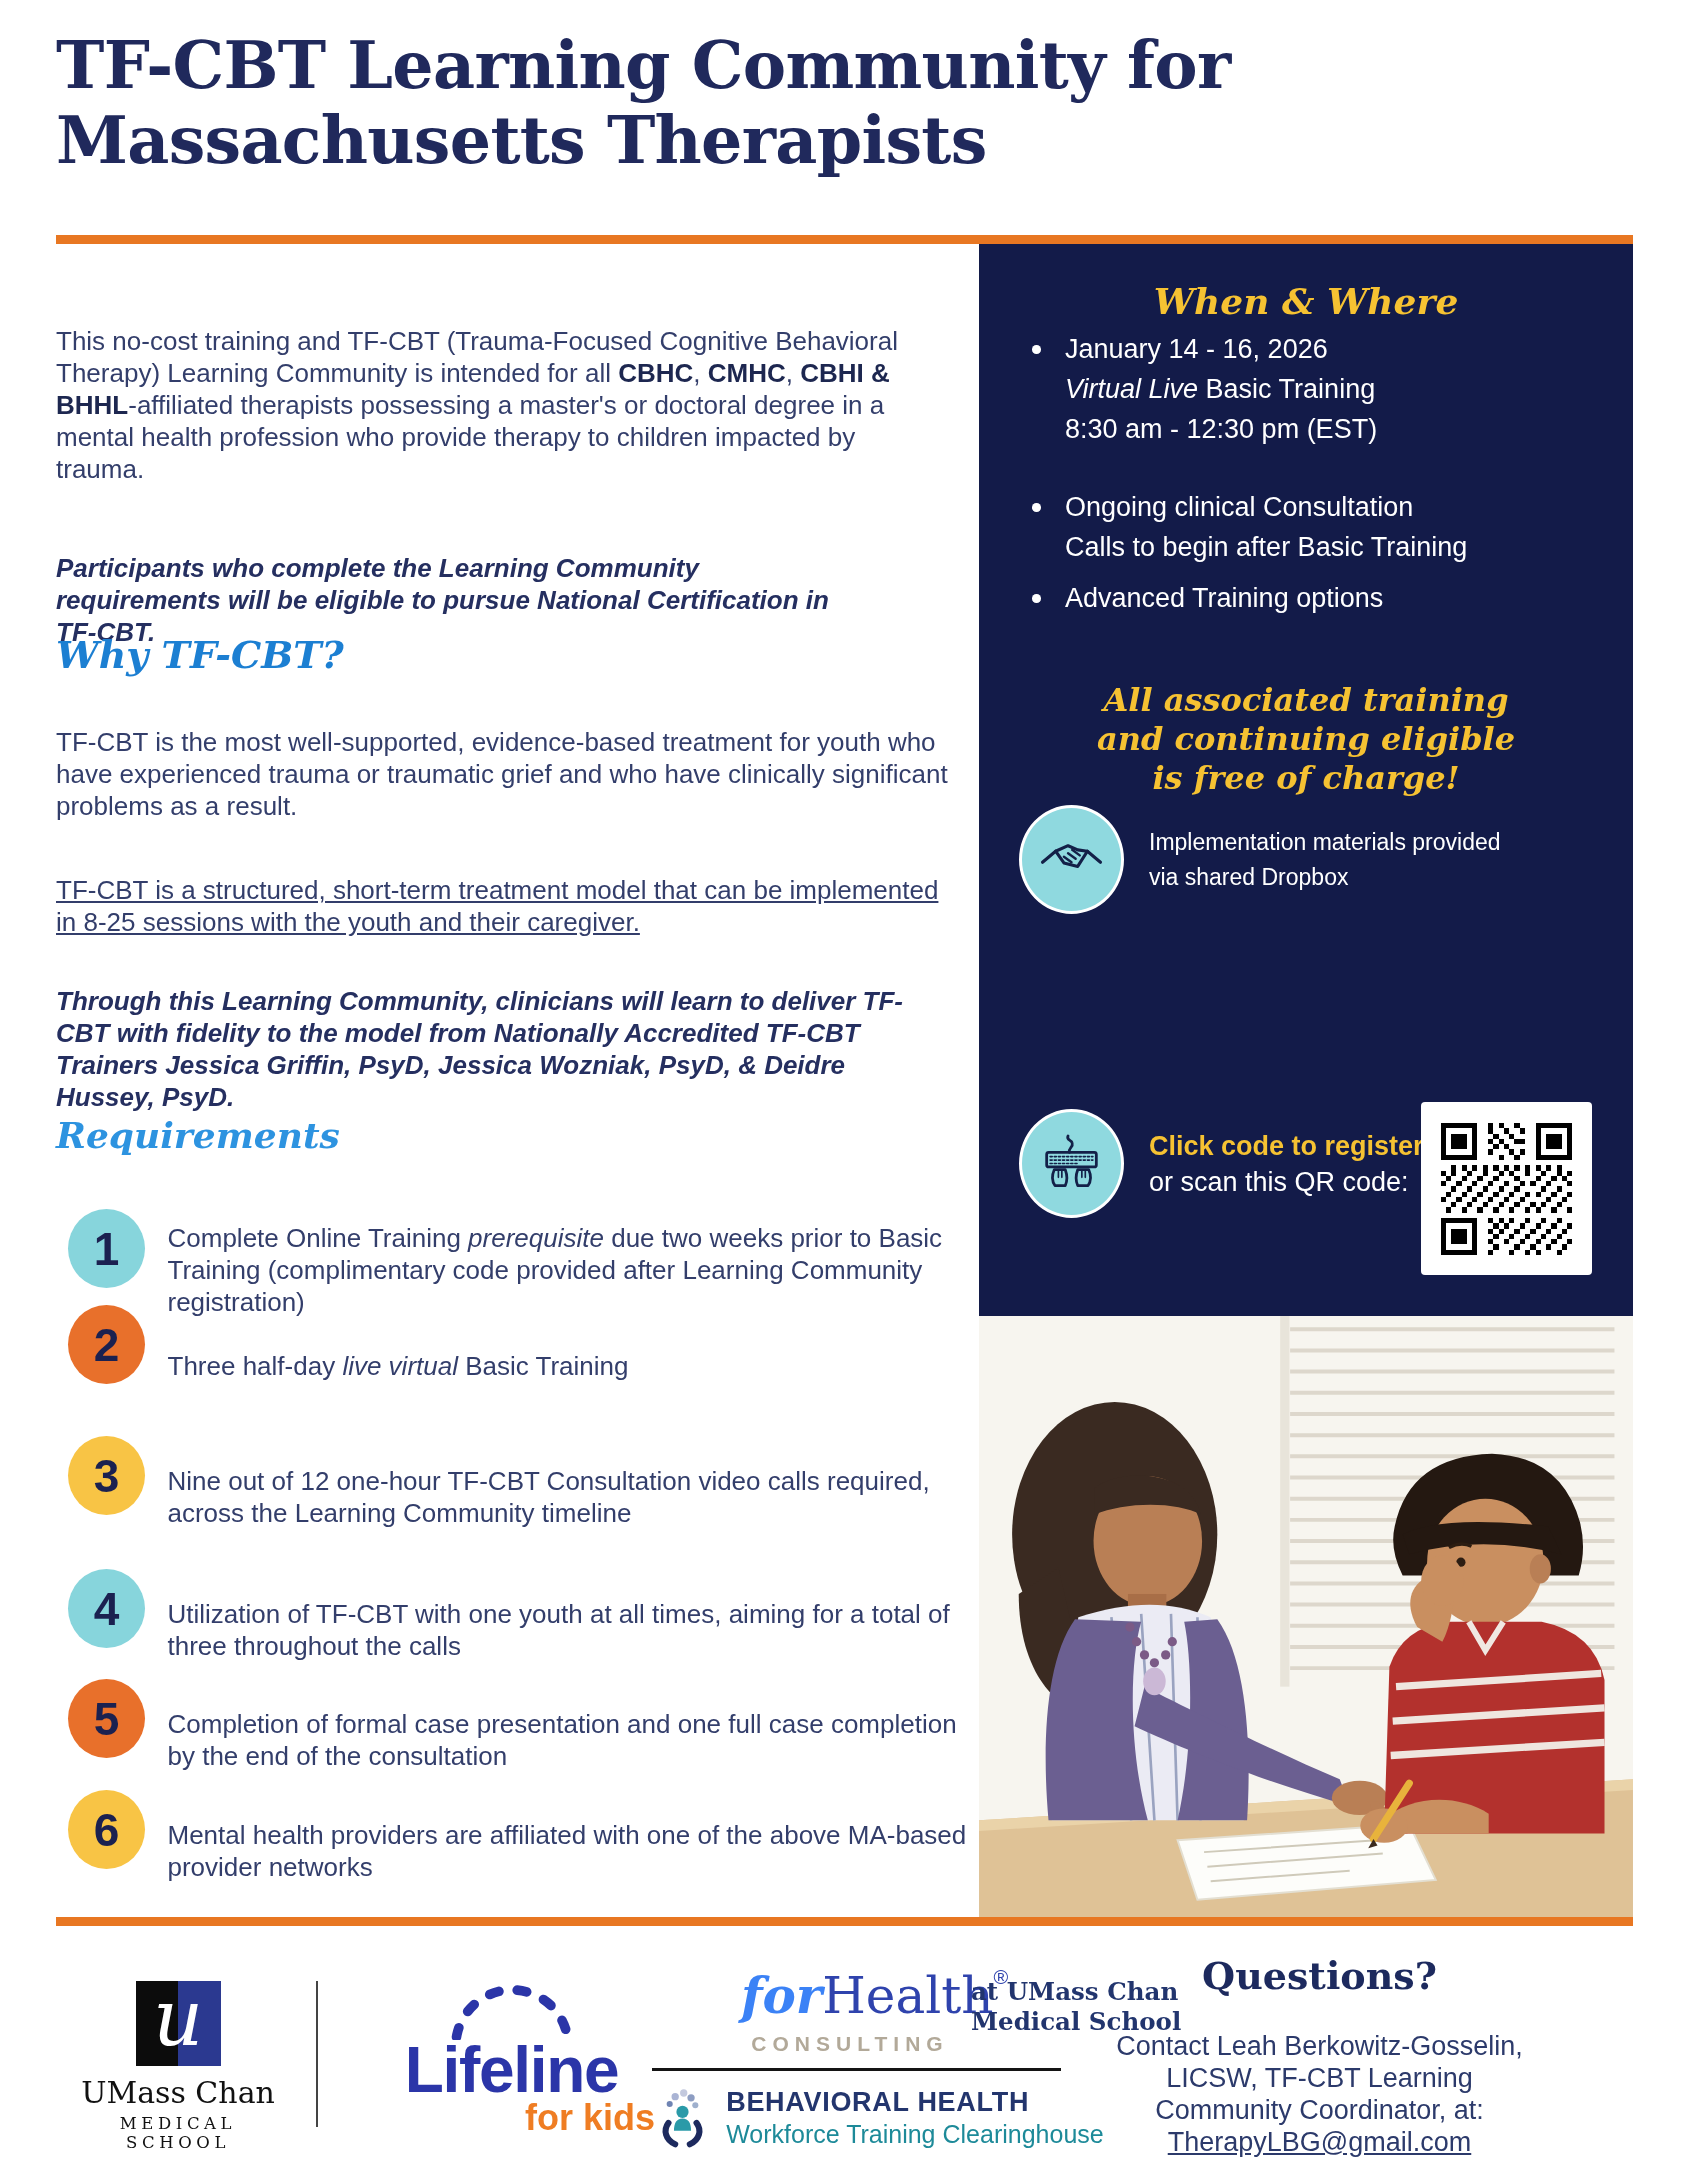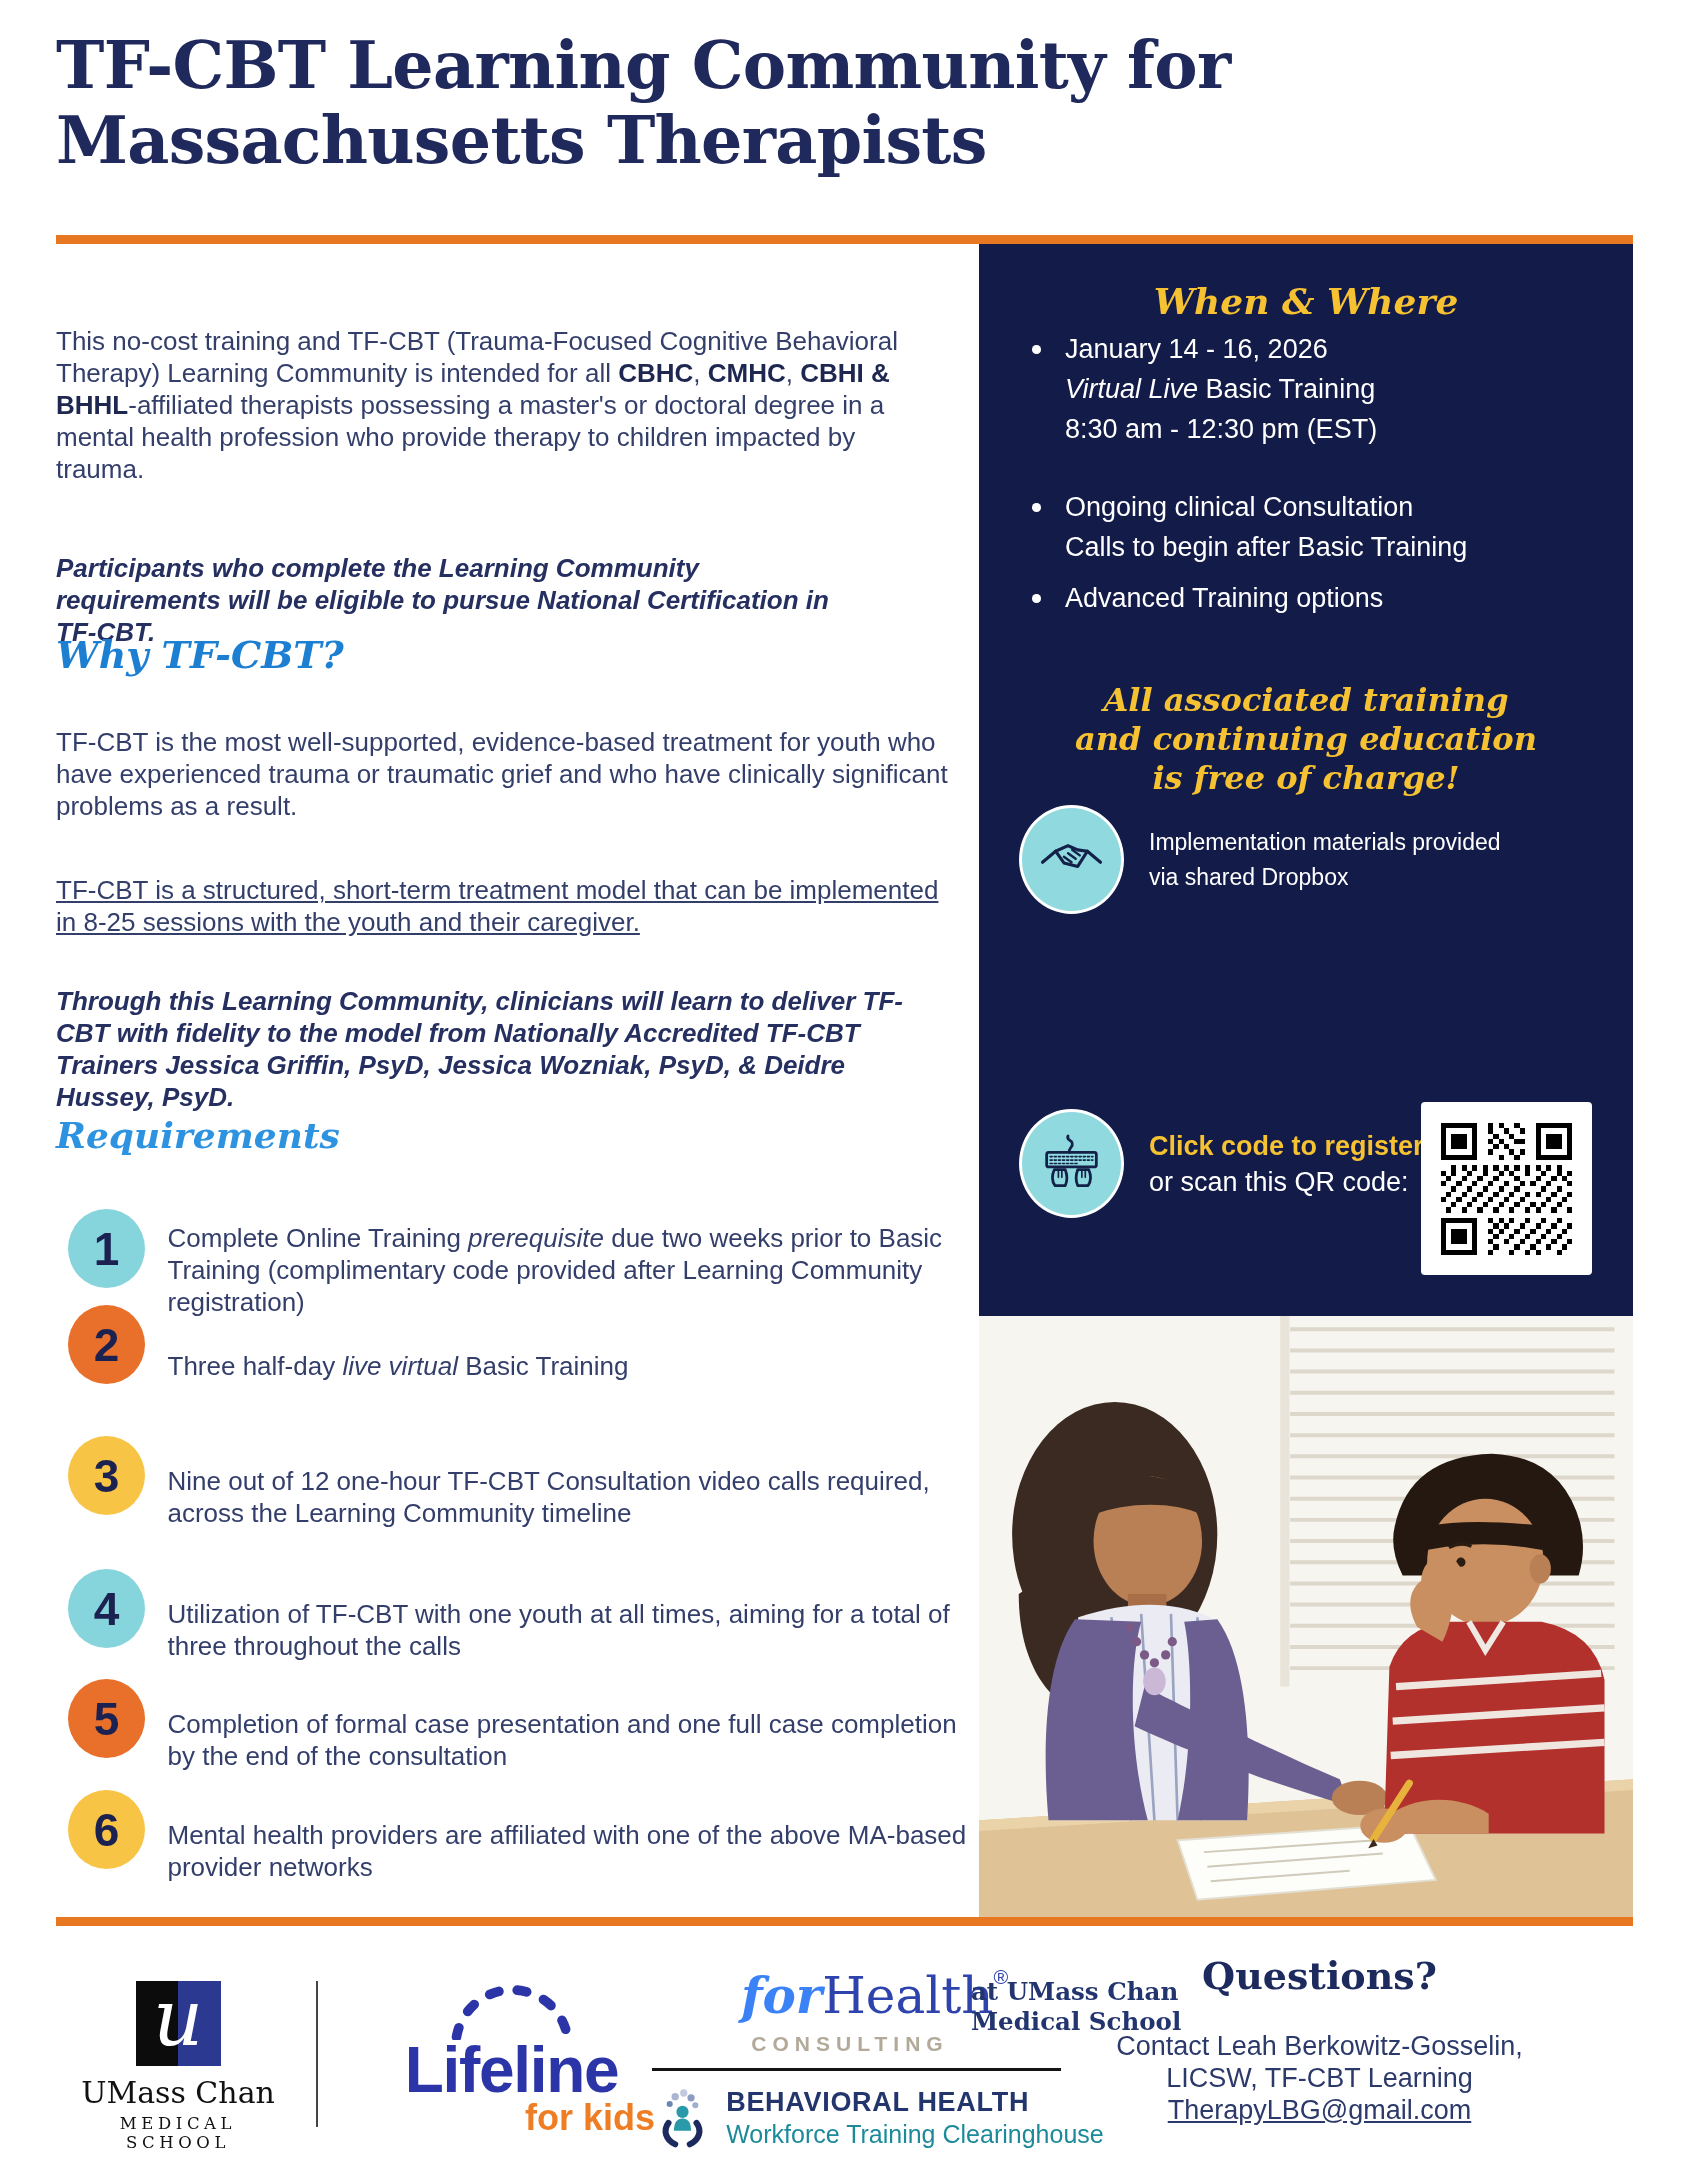--- a/index.html
+++ b/index.html
@@ -167,21 +167,21 @@
       <div>Calls to begin after Basic Training</div>
     </div>
 
     <div class="abs p-bullet" style="top:334px">
       <span class="p-dot"></span>
       <div>Advanced Training options</div>
     </div>
 
     <div class="abs free serif">
       <div>All associated training</div>
-      <div>and continuing education</div>
+      <div>and continuing eligible</div>
       <div>is free of charge!</div>
     </div>
 
     <div class="abs feat" style="top:561px">
       <div class="icon-circle">
         <svg viewBox="0 0 100 100" fill="none" stroke="#132048" stroke-width="4.5" stroke-linejoin="round" stroke-linecap="round">
           <path d="M8 54 L27 38"></path>
             <path d="M92 54 L73 38"></path>
           <path d="M27 38 L45 30 L59 36 L73 38 L59 60 L39 55 Z"></path>
           <path d="M39 46 l11 8 M45 41 l11 8 M51 36 l11 8" stroke-width="3.5"></path>
@@ -327,18 +327,19 @@
       <div class="bh-l1">BEHAVIORAL HEALTH</div>
       <div class="bh-l2">Workforce Training Clearinghouse</div>
     </div>
   </div>
 
   <div class="abs questions">
     <div class="q-h serif">Questions?</div>
     <div class="q-body">
       <div>Contact Leah Berkowitz-Gosselin,</div>
       <div>LICSW, TF-CBT Learning</div>
+      <div>Community Coordinator, at:</div>
       <div><span class="q-email">TherapyLBG@gmail.com</span></div>
     </div>
   </div>
 
 </div>
 
 
 </body></html>

